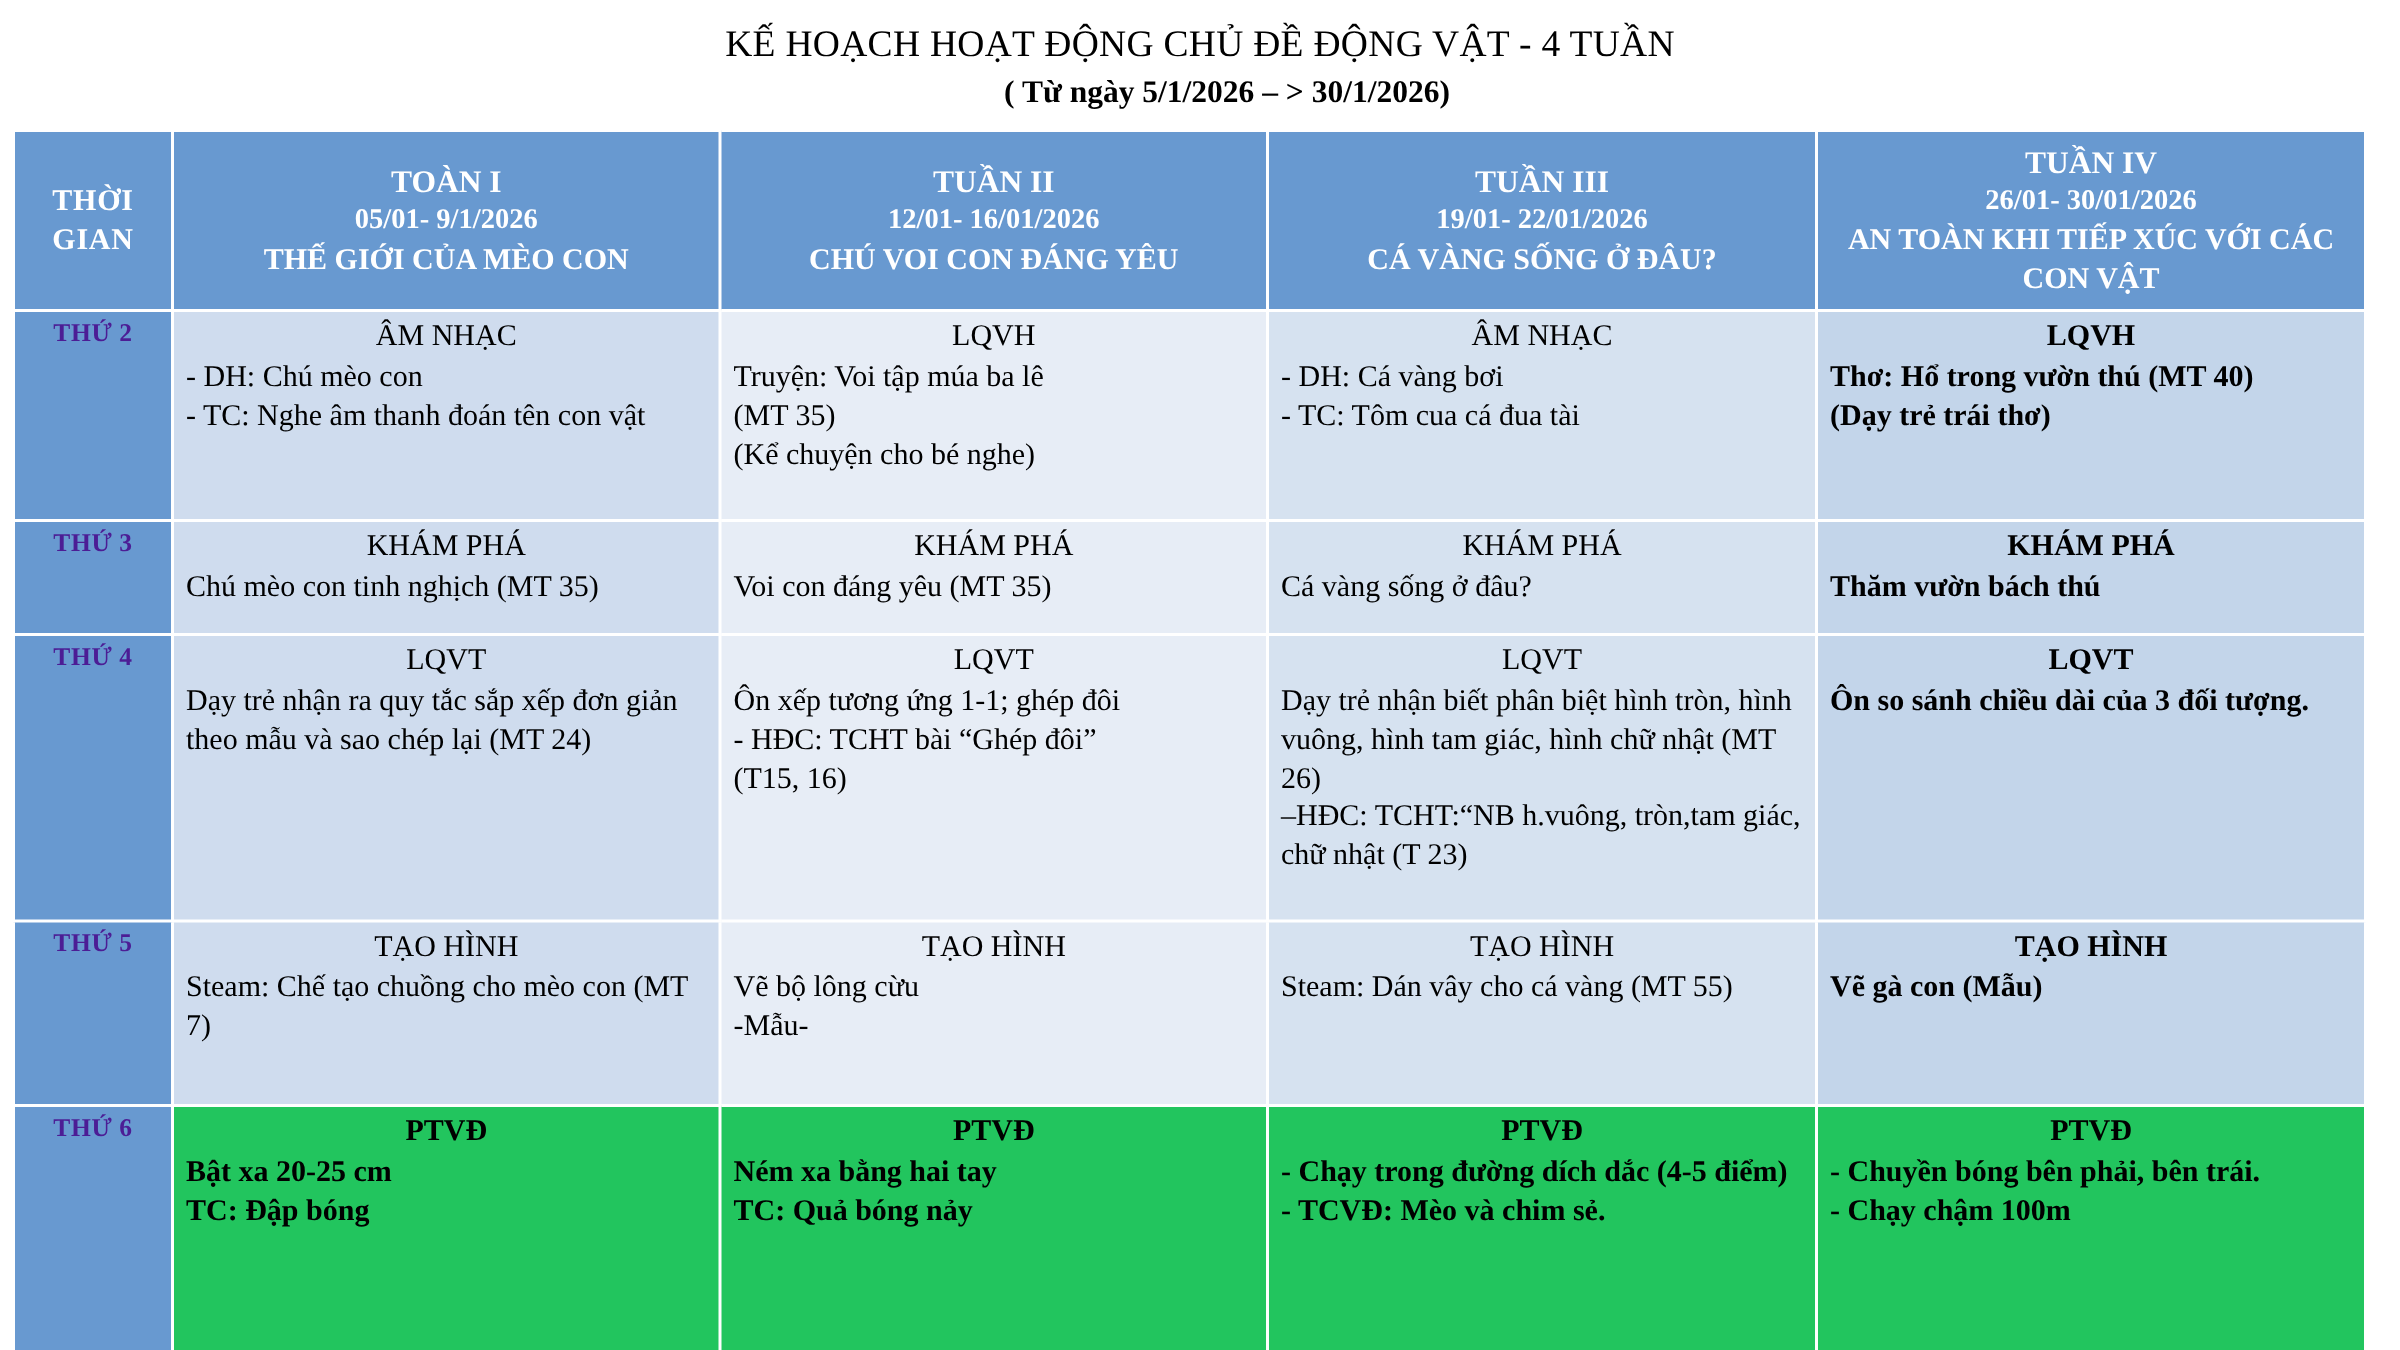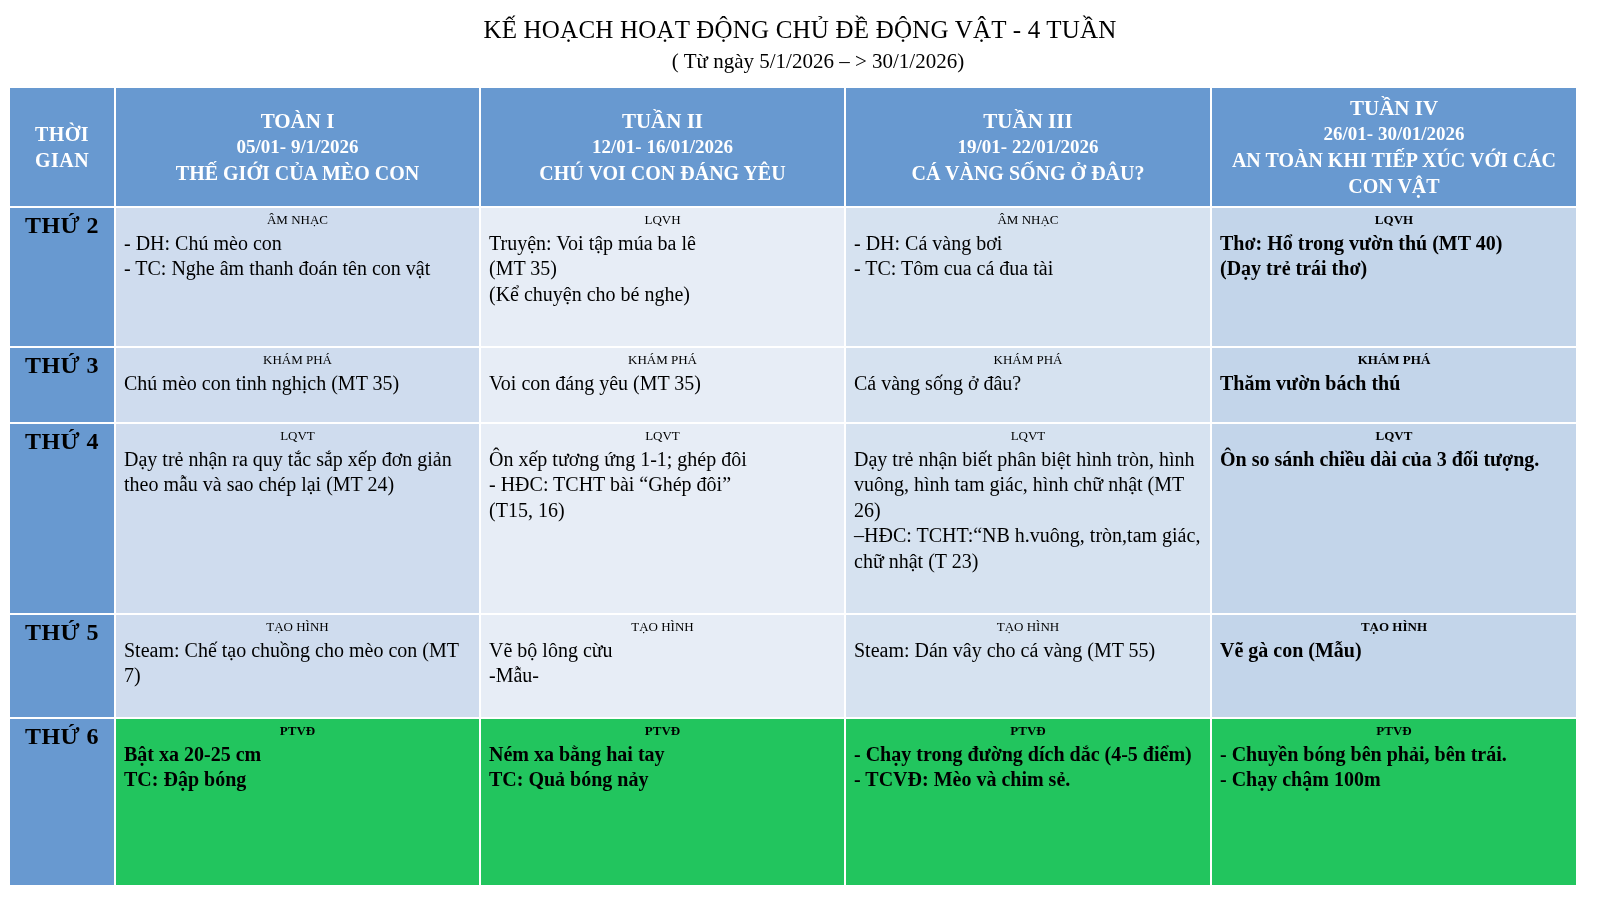--- a/index.html
+++ b/index.html
@@ -26,21 +26,21 @@
   }
   .doc-title {
     font-family: "Liberation Serif", serif;
     font-weight: normal;
     font-size: 25px;
     letter-spacing: 0.2px;
     line-height: 1.15;
   }
   .doc-subtitle {
     font-family: "Liberation Serif", serif;
-    font-weight: normal;
+    font-weight: bold;
     font-size: 21px;
     margin-top: 4px;
     line-height: 1.15;
     padding-left: 36px;
   }
   table.plan {
     border-collapse: collapse;
     table-layout: fixed;
     width: 1568px;
     margin: 13px 0 0 8px;
@@ -73,43 +73,43 @@
     font-size: 21px;
     letter-spacing: 0.5px;
   }
   .wk-name { font-size: 21px; }
   .wk-date { font-size: 19px; font-weight: bold; }
   .wk-topic { font-size: 20px; font-weight: bold; }
 
   
   td.daycell {
     background: #6899d0;
-    color: #000000;
+    color: #4c1d95;
     font-weight: bold;
-    font-size: 24px;
+    font-size: 17px;
     text-align: center;
     vertical-align: middle;
     letter-spacing: 0.4px;
     font-family: Liberation Serif, serif;
   }
   
   td.cell {
     font-size: 20px;
     line-height: 1.28;
   }
   td.bg-a { background: #cfdcee; }
   td.bg-b { background: #e7edf6; }
   td.bg-c { background: #d6e2f0; }
   td.bg-d { background: #c3d5ea; }
   td.bg-e { background: #22c55e; }
 
   .act-name {
     text-align: center;
     font-weight: normal;
-    font-size: 13px;
+    font-size: 20px;
     margin-bottom: 2px;
   }
   .act-name.bold { font-weight: bold; }
   .line { margin: 0; }
   .line.bold { font-weight: bold; }
 </style>
 </head>
 <body>
 
 <div class="page">
@@ -216,21 +216,21 @@
           <div class="act-name">LQVT</div>
           <div class="line">Dạy trẻ nhận biết phân biệt hình tròn, hình vuông, hình tam giác, hình chữ nhật (MT 26)</div>
           <div class="line">–HĐC: TCHT:“NB h.vuông, tròn,tam giác, chữ nhật (T 23)</div>
         </td>
         <td class="cell bg-d">
           <div class="act-name bold">LQVT</div>
           <div class="line bold">Ôn so sánh chiều dài của 3 đối tượng.</div>
         </td>
       </tr>
 
-      <tr style="height:104px">
+      <tr style="height:123px">
         <td class="daycell">THỨ 5</td>
         <td class="cell bg-a">
           <div class="act-name">TẠO HÌNH</div>
           <div class="line">Steam: Chế tạo chuồng cho mèo con (MT 7)</div>
         </td>
         <td class="cell bg-b">
           <div class="act-name">TẠO HÌNH</div>
           <div class="line">Vẽ bộ lông cừu</div>
           <div class="line">-Mẫu-</div>
         </td>

